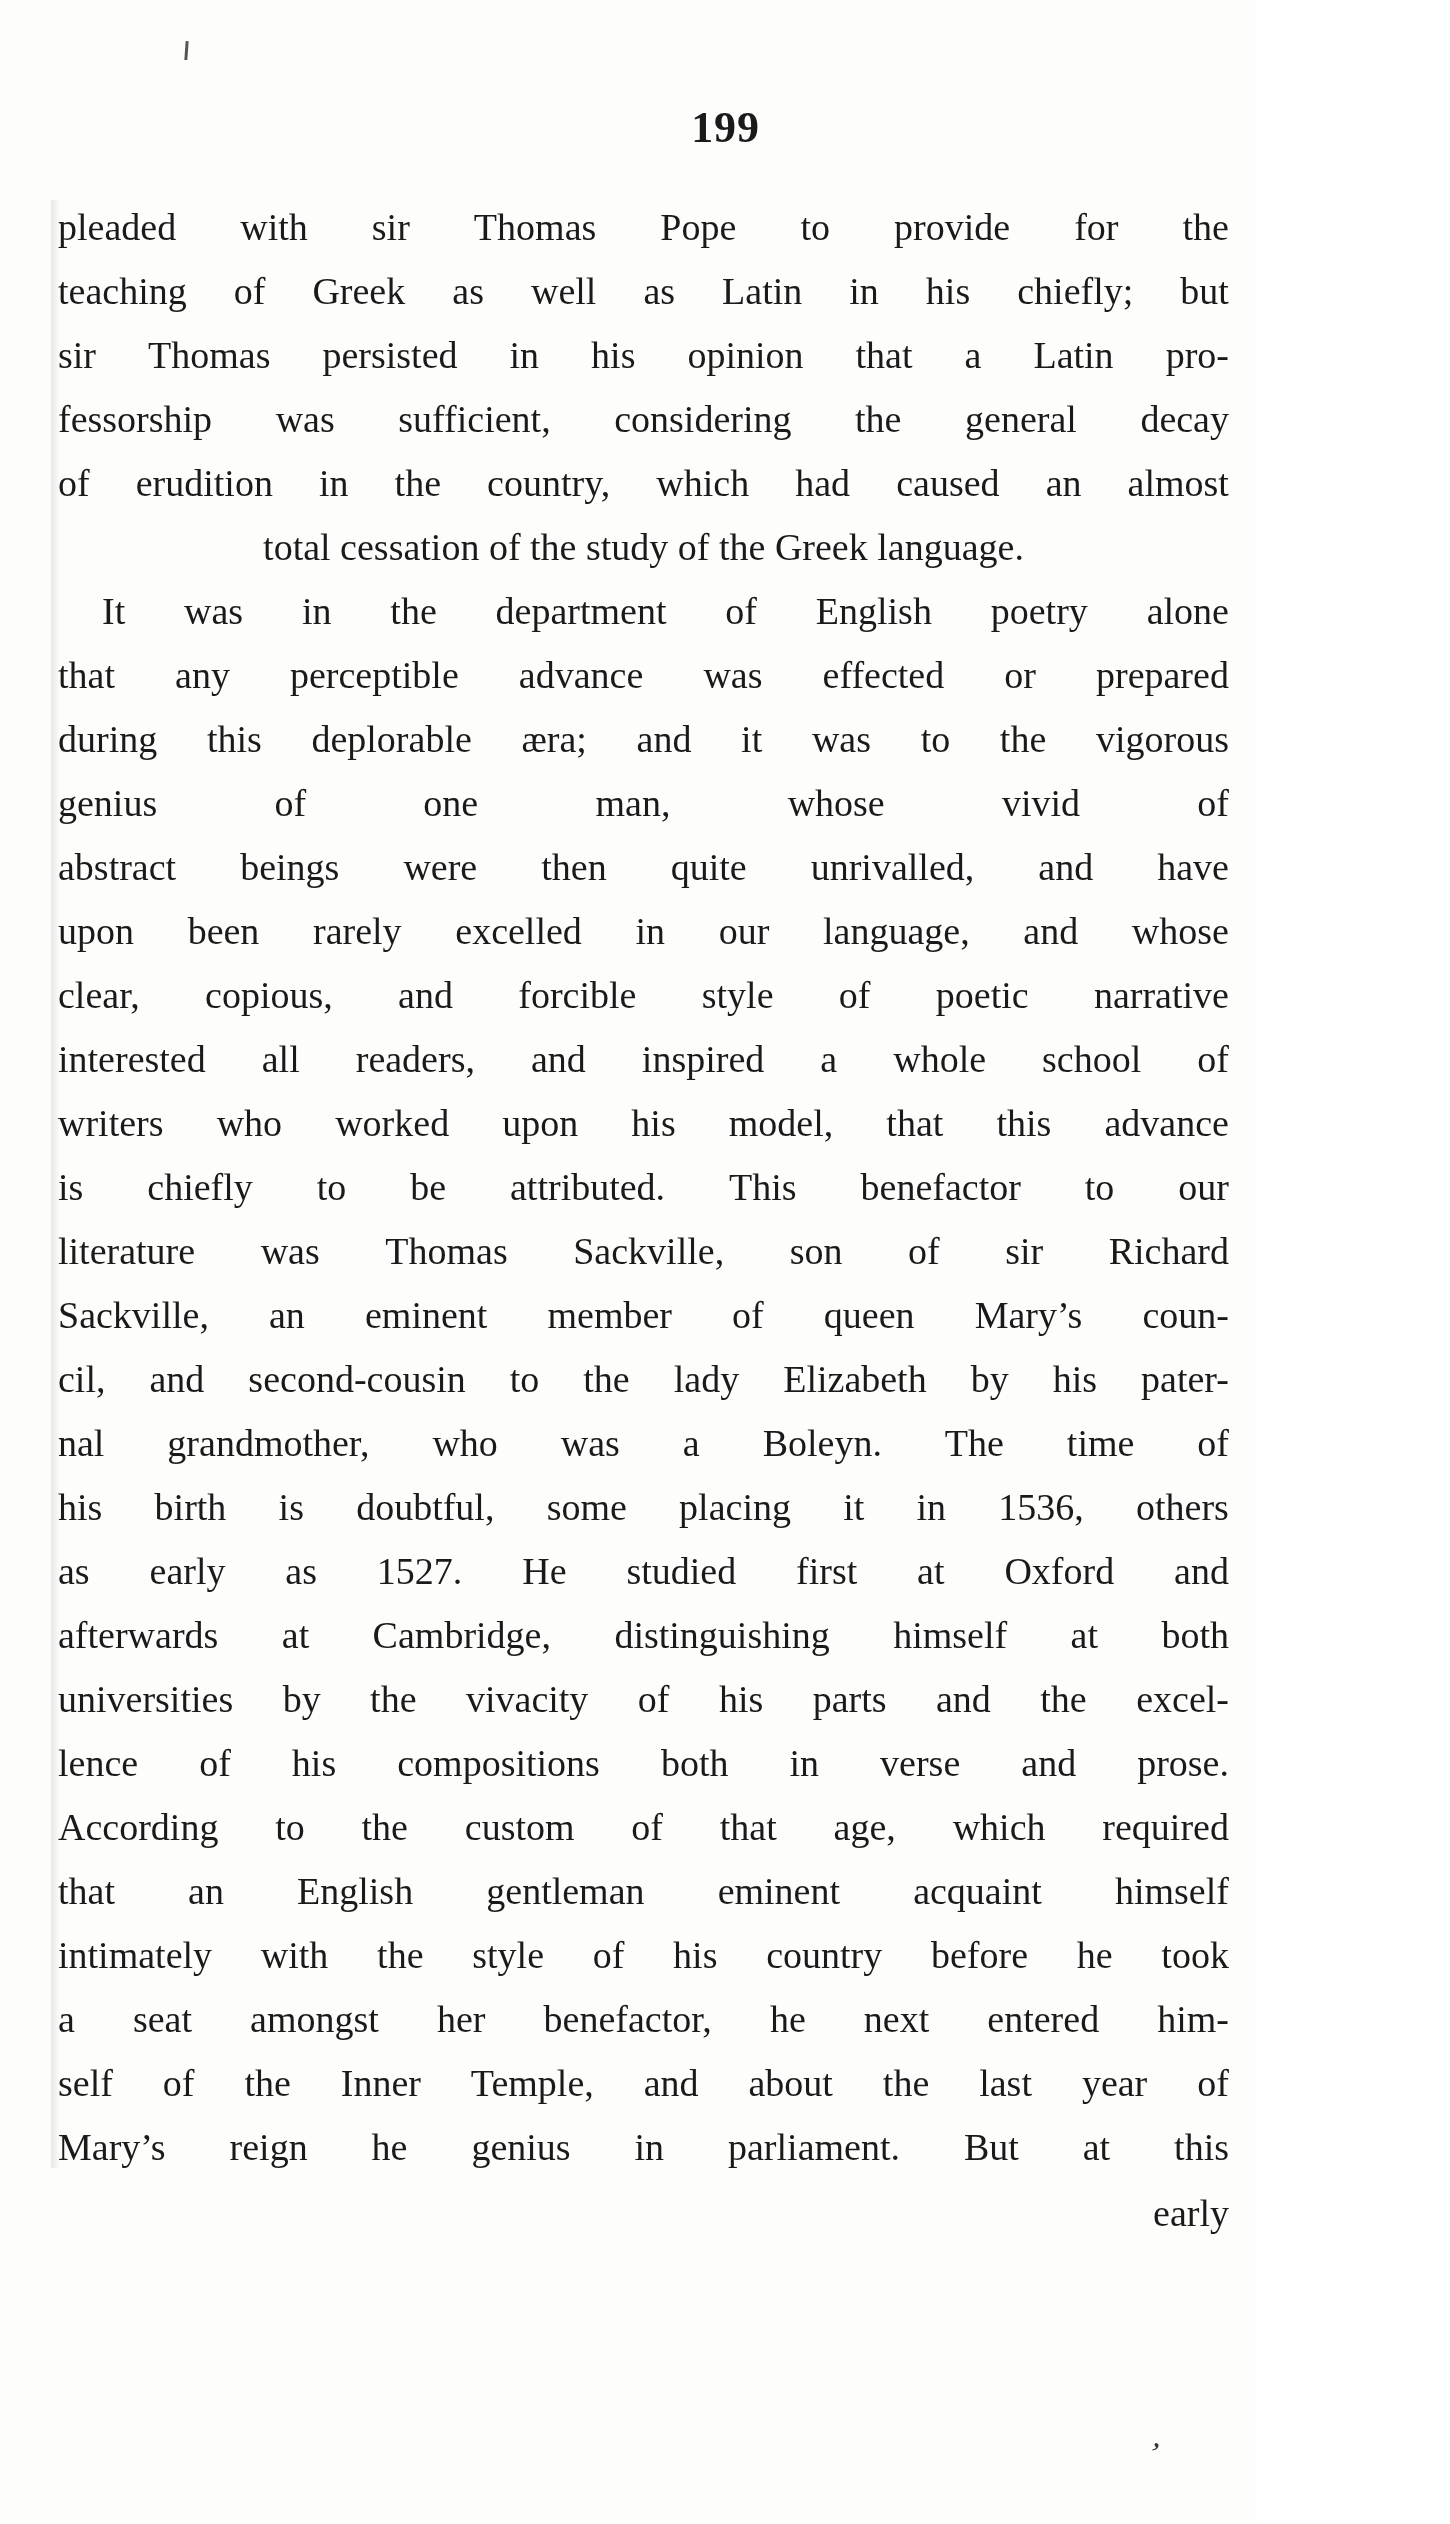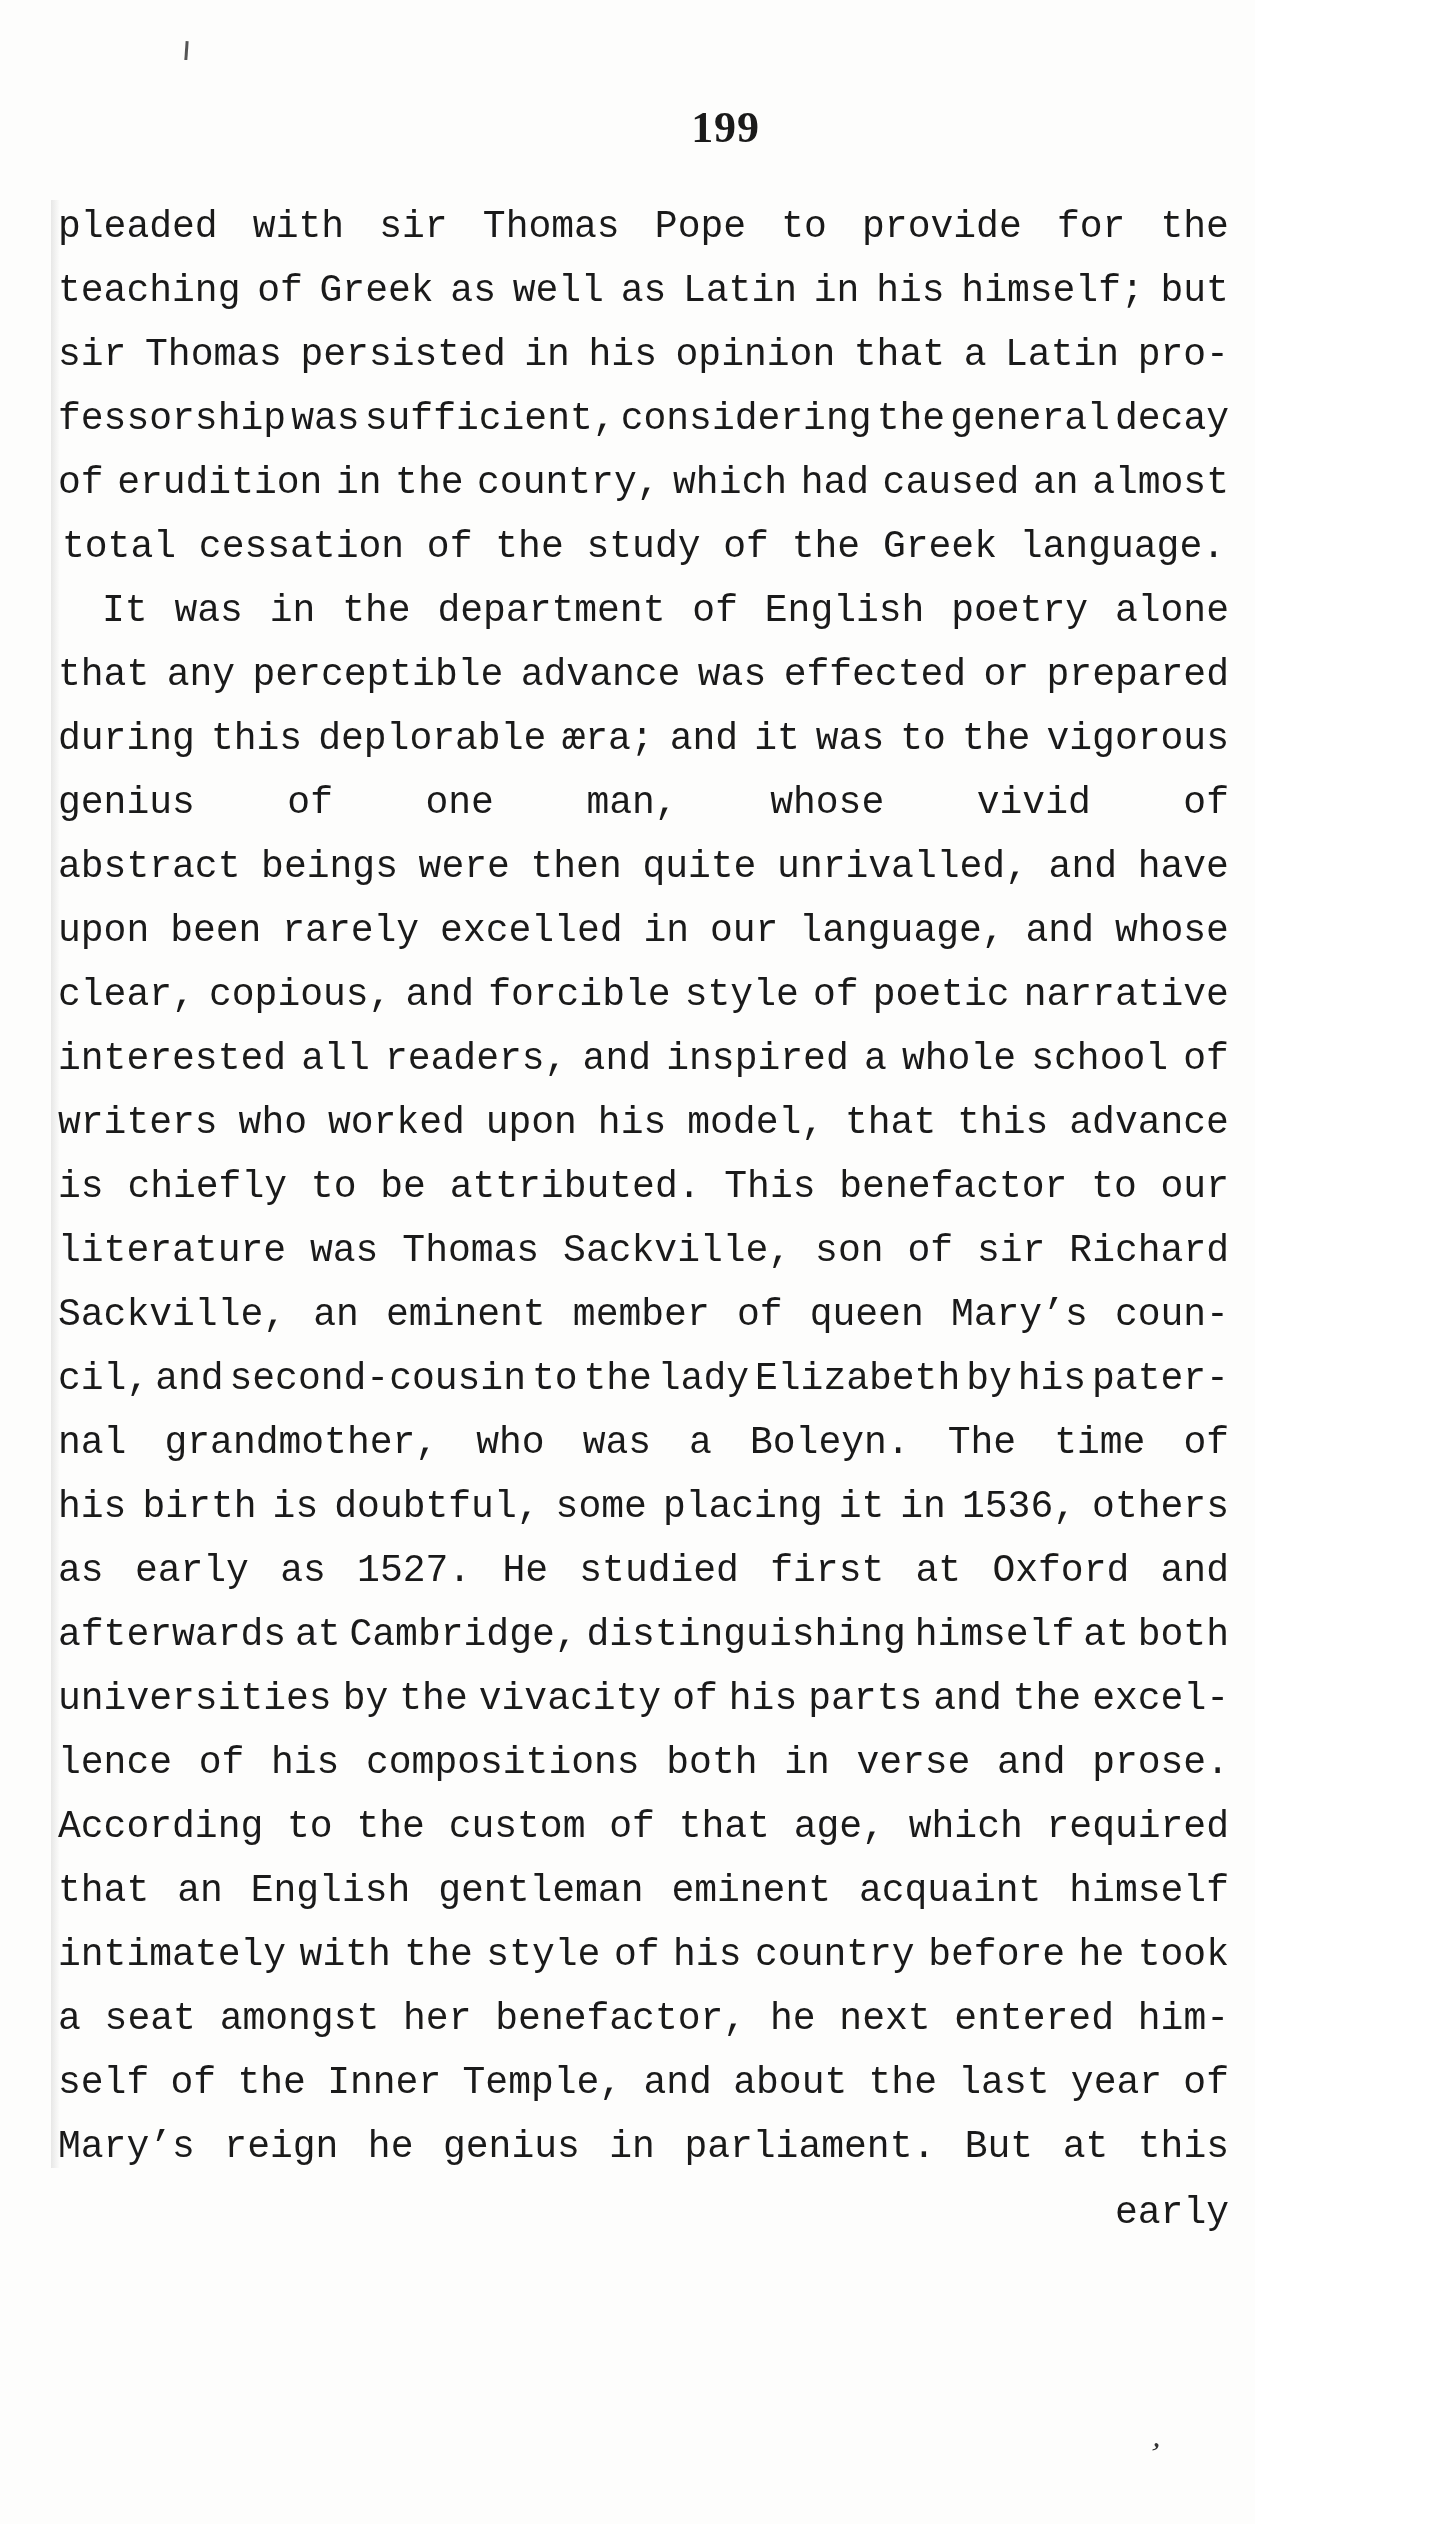--- a/index.html
+++ b/index.html
@@ -37,21 +37,21 @@
     position: absolute;
     top: 195px;
     left: 58px;
     width: 1171px;
   }
   .para {
     font-size: 38px;
     line-height: 64px;
     text-align: justify;
     margin: 0;
-    font-family: Liberation Mono, monospace;
+    font-family: Liberation Serif, serif;
   }
   .para .line {
     display: block;
     white-space: nowrap;
   }
   
   .para .line.j {
     display: flex;
     justify-content: space-between;
   }
@@ -122,21 +122,21 @@
       <span class="line j">
           <span>teaching</span>
           <span>of</span>
           <span>Greek</span>
           <span>as</span>
           <span>well</span>
           <span>as</span>
           <span>Latin</span>
           <span>in</span>
           <span>his</span>
-          <span>himself;</span>
+          <span>chiefly;</span>
           <span>but</span>
         </span>
       <span class="line j">
           <span>sir</span>
           <span>Thomas</span>
           <span>persisted</span>
           <span>in</span>
           <span>his</span>
           <span>opinion</span>
           <span>that</span>

